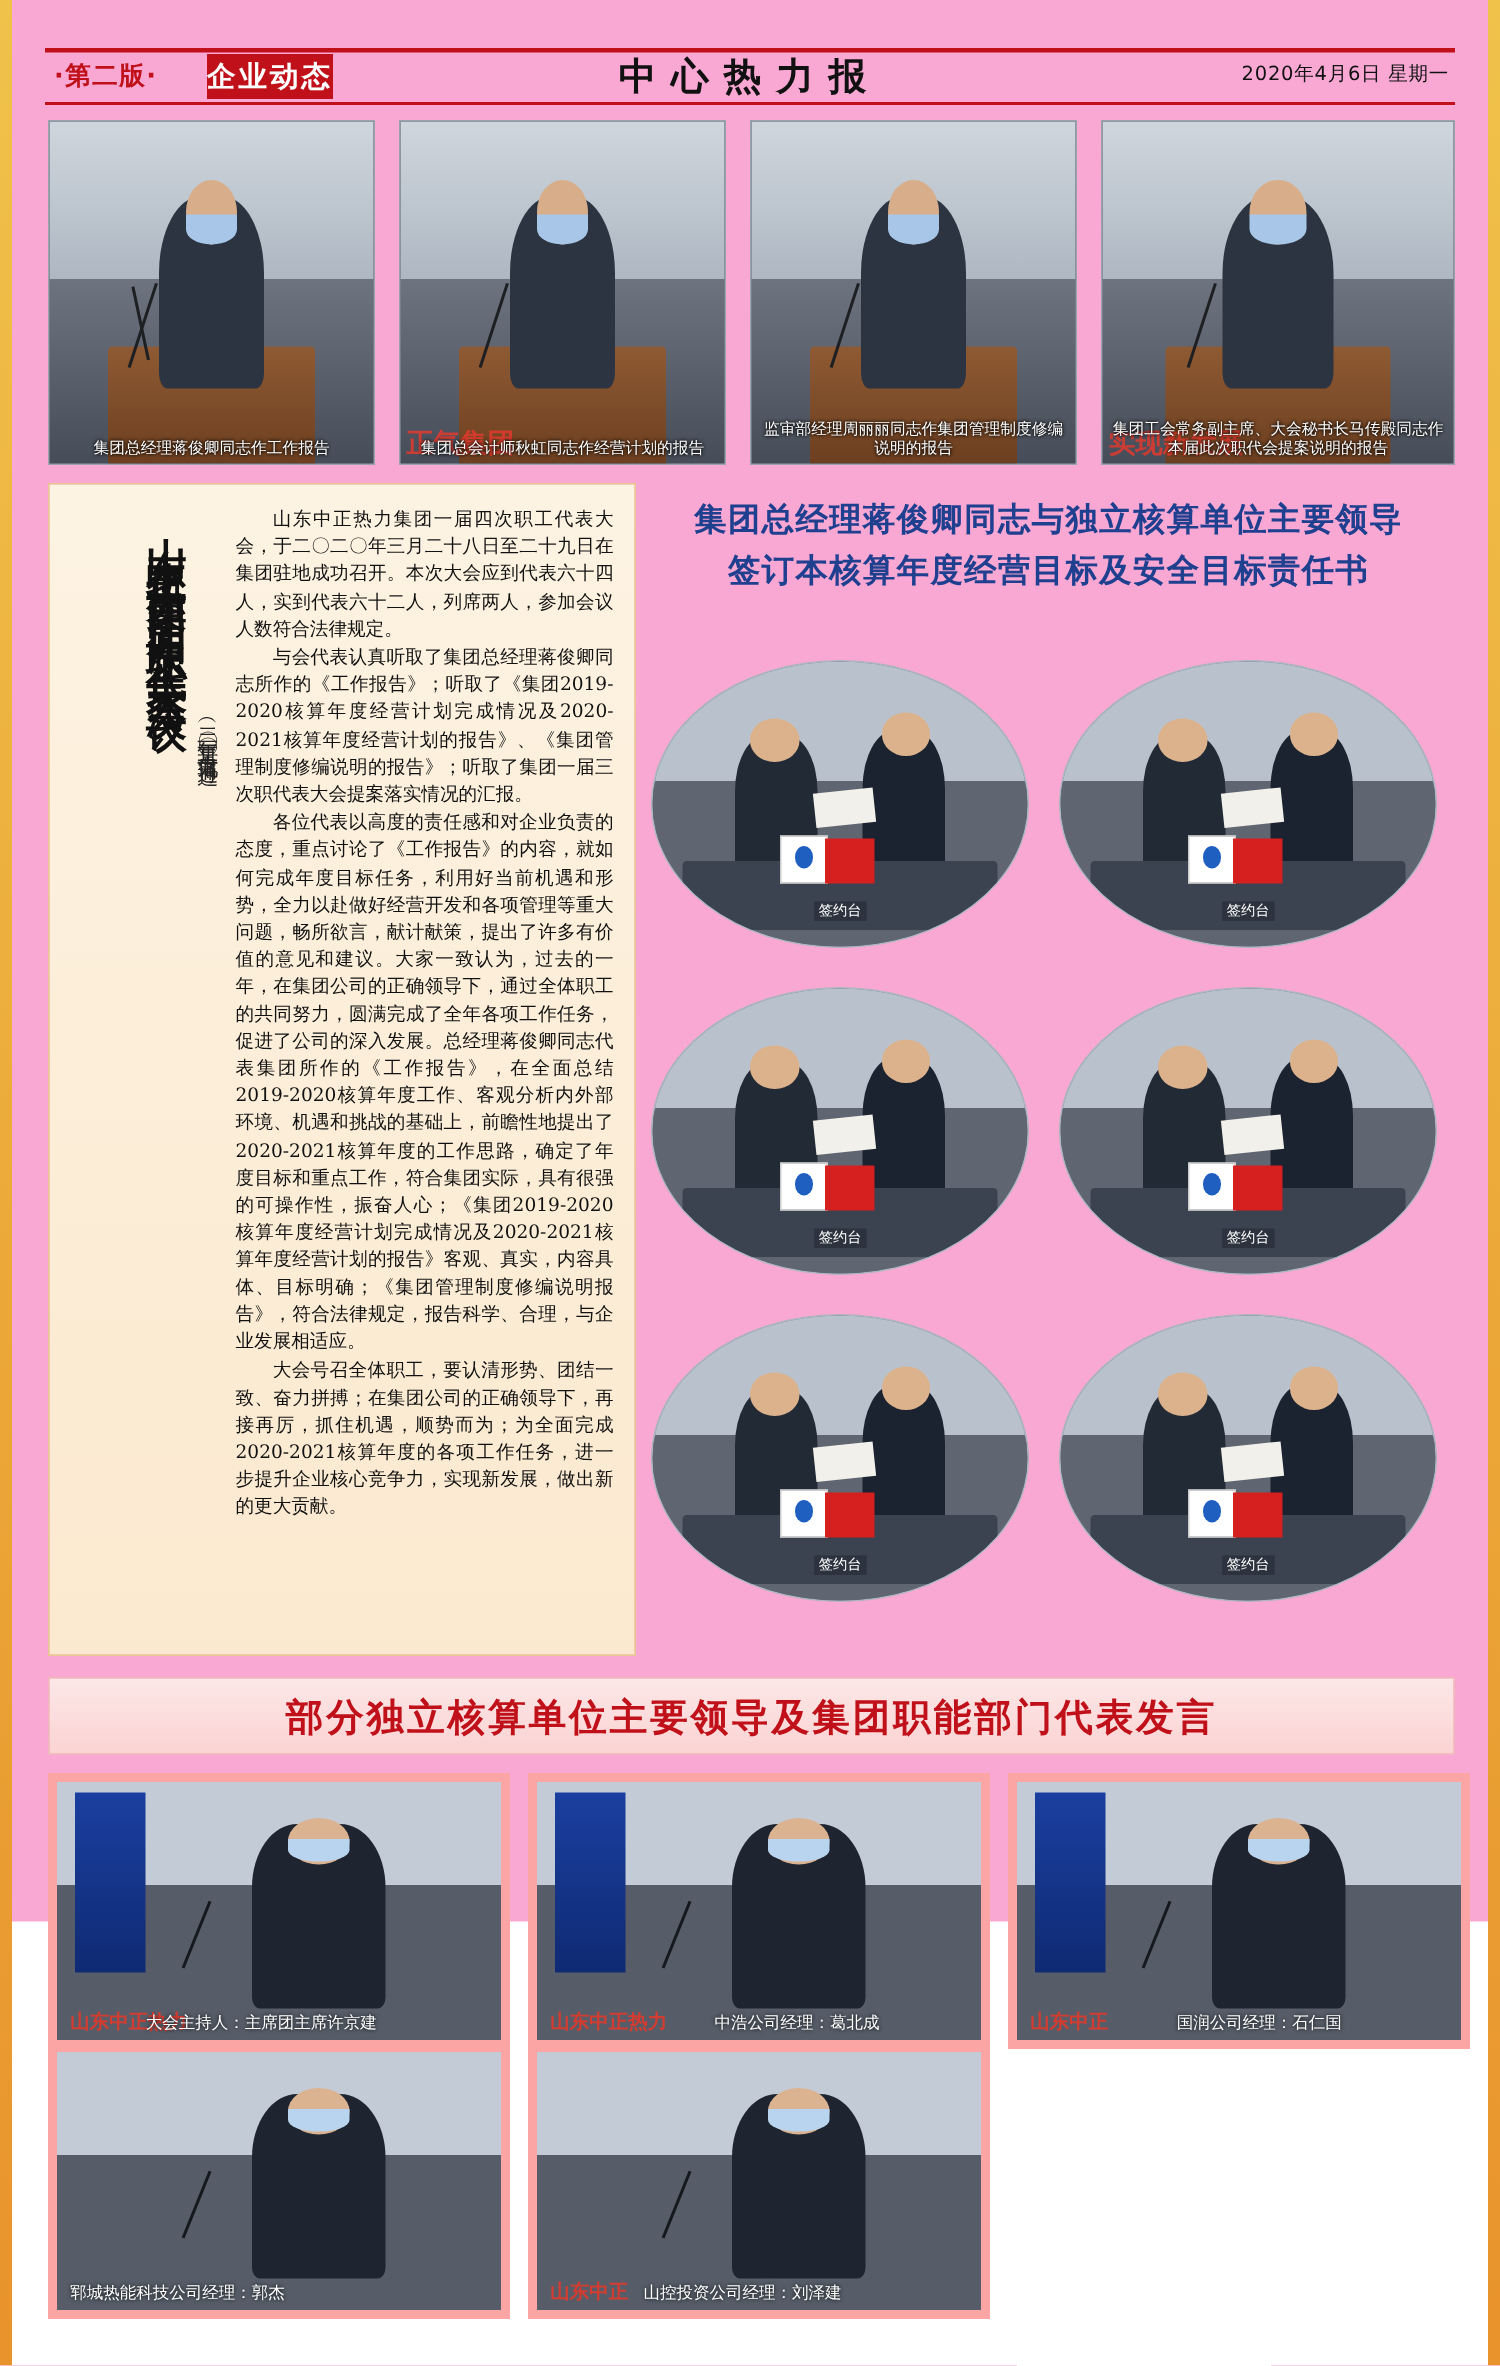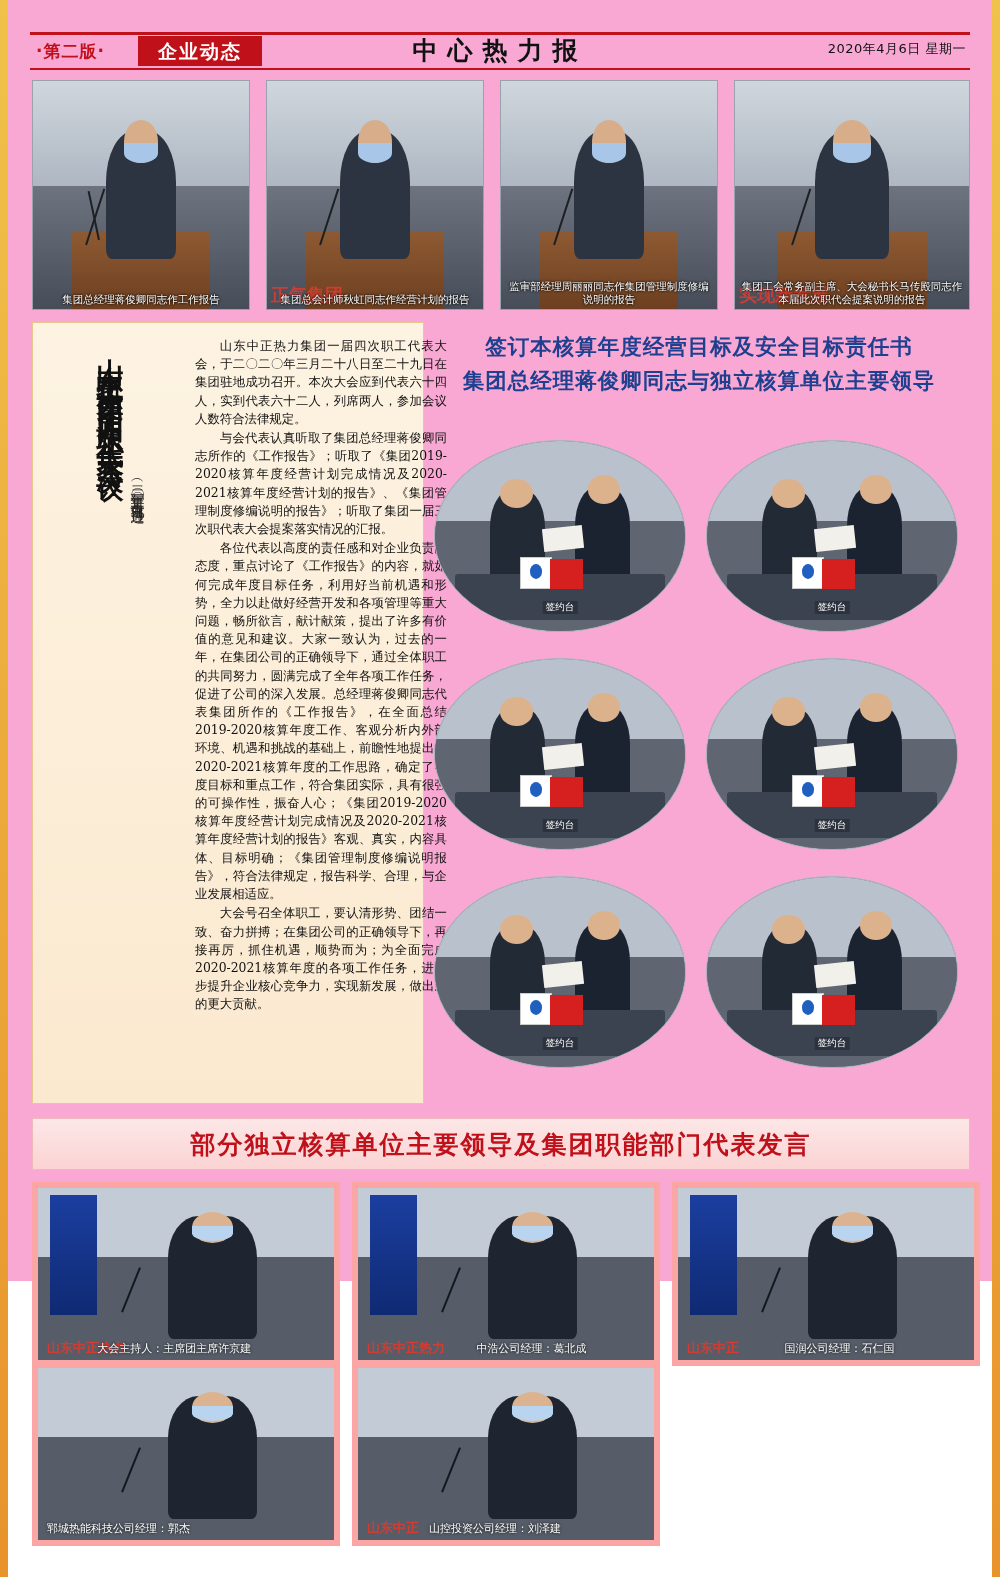--- a/index.html
+++ b/index.html
@@ -22,21 +22,21 @@
   .masthead{position:absolute;left:30px;top:32px;width:940px;height:38px;}
   .mast-rule-top{position:absolute;left:0;top:0;width:940px;height:3px;background:#c0111a;}
   .mast-rule-bottom{position:absolute;left:0;top:36px;width:940px;height:2px;background:#c0111a;}
   .page-num{
     position:absolute;left:6px;top:6px;height:26px;line-height:26px;
     color:#c0111a;font-size:17px;font-weight:bold;letter-spacing:1px;
   }
   .section-tag{
     position:absolute;left:108px;top:4px;height:30px;line-height:30px;
     background:#c0111a;color:#fff;font-size:19px;font-weight:bold;
-    padding:0 20px;letter-spacing:2px;
+    padding:0 0;letter-spacing:2px;
   }
   .paper-name{
     position:absolute;left:0;top:2px;width:940px;text-align:center;
     font-family:"DejaVu Serif","Liberation Serif",serif;
     font-size:25px;font-weight:bold;color:#111;letter-spacing:10px;
   }
   .mast-date{
     position:absolute;right:4px;top:8px;font-size:13px;color:#111;letter-spacing:0.5px;
   }
 
@@ -91,21 +91,20 @@
     position:absolute;left:96px;top:150px;height:430px;
     writing-mode:vertical-rl;text-orientation:upright;
     font-family:"DejaVu Serif","Liberation Serif",serif;
     font-size:14px;color:#222;letter-spacing:2px;
   }
   .body-text{
     position:absolute;left:124px;top:14px;width:252px;height:752px;
     font-family:"DejaVu Serif","Liberation Serif",serif;
     font-size:12.4px;line-height:18.2px;color:#111;
     text-align:justify;
-    margin-left:38px;
   }
   .body-text p{margin:0 0 1px 0;text-indent:2em;}
 
   
   .headline2{
     position:absolute;left:430px;top:330px;width:538px;
     text-align:center;
     font-family:"DejaVu Serif","Liberation Serif",serif;
     font-size:21.5px;font-weight:bold;color:#1f3f8f;
     line-height:34px;letter-spacing:1px;
@@ -234,22 +233,22 @@
     <div class="vert-sub">（二〇二〇年三月二十九日通过）</div>
     <div class="body-text">
       <p>山东中正热力集团一届四次职工代表大会，于二〇二〇年三月二十八日至二十九日在集团驻地成功召开。本次大会应到代表六十四人，实到代表六十二人，列席两人，参加会议人数符合法律规定。</p>
       <p>与会代表认真听取了集团总经理蒋俊卿同志所作的《工作报告》；听取了《集团2019-2020核算年度经营计划完成情况及2020-2021核算年度经营计划的报告》、《集团管理制度修编说明的报告》；听取了集团一届三次职代表大会提案落实情况的汇报。</p>
       <p>各位代表以高度的责任感和对企业负责的态度，重点讨论了《工作报告》的内容，就如何完成年度目标任务，利用好当前机遇和形势，全力以赴做好经营开发和各项管理等重大问题，畅所欲言，献计献策，提出了许多有价值的意见和建议。大家一致认为，过去的一年，在集团公司的正确领导下，通过全体职工的共同努力，圆满完成了全年各项工作任务，促进了公司的深入发展。总经理蒋俊卿同志代表集团所作的《工作报告》，在全面总结2019-2020核算年度工作、客观分析内外部环境、机遇和挑战的基础上，前瞻性地提出了2020-2021核算年度的工作思路，确定了年度目标和重点工作，符合集团实际，具有很强的可操作性，振奋人心；《集团2019-2020核算年度经营计划完成情况及2020-2021核算年度经营计划的报告》客观、真实，内容具体、目标明确；《集团管理制度修编说明报告》，符合法律规定，报告科学、合理，与企业发展相适应。</p>
       <p>大会号召全体职工，要认清形势、团结一致、奋力拼搏；在集团公司的正确领导下，再接再厉，抓住机遇，顺势而为；为全面完成2020-2021核算年度的各项工作任务，进一步提升企业核心竞争力，实现新发展，做出新的更大贡献。</p>
     </div>
   </div>
 
   <div class="headline2">
+    <div>集团总经理蒋俊卿同志与独立核算单位主要领导</div>
     <div>签订本核算年度经营目标及安全目标责任书</div>
-    <div>集团总经理蒋俊卿同志与独立核算单位主要领导</div>
   </div>
 
   <div class="oval" style="left:434px;top:440px;">
     <div class="bg"></div>
     <div class="m1"></div>
     <div class="m2"></div>
     <div class="h1"></div>
     <div class="h2"></div>
     <div class="tbl"></div>
     <div class="paper"></div>

